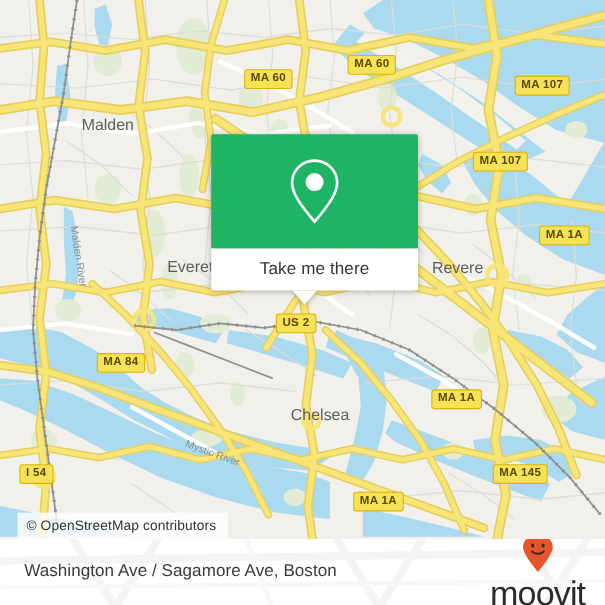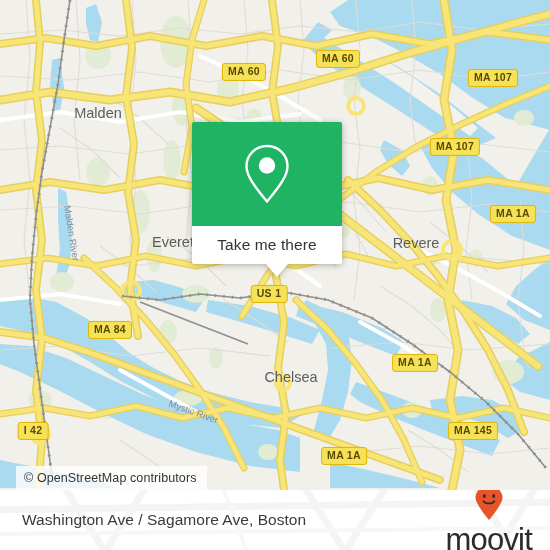--- a/index.html
+++ b/index.html
@@ -46,21 +46,21 @@
     letter-spacing: 0.1px;
     white-space: nowrap;
     z-index: 20;
   }
 
   
   .popup {
     position: absolute;
     left: 192px;
     top: 122px;
-    width: 150px;
+    width: 188px;
     z-index: 30;
     filter: drop-shadow(0 1px 3px rgba(0,0,0,0.28));
   }
   .popup-head {
     height: 104px;
     background: #1fb464;
     display: flex;
     align-items: center;
     justify-content: center;
     border-radius: 2px 2px 0 0;
@@ -326,24 +326,24 @@
 
       </g>
     </svg>
 
     <div id="shield-layer">
         <div style="position: absolute; left: 244px; top: 72px; transform: translate(-50%, -50%); background: rgb(246, 226, 89); border: 1.6px solid rgb(224, 180, 0); border-radius: 3px; padding: 1px 5px 2px; font-family: &quot;Liberation Sans&quot;, sans-serif; font-size: 10.5px; font-weight: bold; color: rgb(90, 74, 0); letter-spacing: 0.3px; white-space: nowrap; line-height: 1.25;">MA 60</div>
         <div style="position: absolute; left: 338px; top: 59px; transform: translate(-50%, -50%); background: rgb(246, 226, 89); border: 1.6px solid rgb(224, 180, 0); border-radius: 3px; padding: 1px 5px 2px; font-family: &quot;Liberation Sans&quot;, sans-serif; font-size: 10.5px; font-weight: bold; color: rgb(90, 74, 0); letter-spacing: 0.3px; white-space: nowrap; line-height: 1.25;">MA 60</div>
         <div style="position: absolute; left: 493px; top: 78px; transform: translate(-50%, -50%); background: rgb(246, 226, 89); border: 1.6px solid rgb(224, 180, 0); border-radius: 3px; padding: 1px 5px 2px; font-family: &quot;Liberation Sans&quot;, sans-serif; font-size: 10.5px; font-weight: bold; color: rgb(90, 74, 0); letter-spacing: 0.3px; white-space: nowrap; line-height: 1.25;">MA 107</div>
         <div style="position: absolute; left: 455px; top: 147px; transform: translate(-50%, -50%); background: rgb(246, 226, 89); border: 1.6px solid rgb(224, 180, 0); border-radius: 3px; padding: 1px 5px 2px; font-family: &quot;Liberation Sans&quot;, sans-serif; font-size: 10.5px; font-weight: bold; color: rgb(90, 74, 0); letter-spacing: 0.3px; white-space: nowrap; line-height: 1.25;">MA 107</div>
         <div style="position: absolute; left: 513px; top: 214px; transform: translate(-50%, -50%); background: rgb(246, 226, 89); border: 1.6px solid rgb(224, 180, 0); border-radius: 3px; padding: 1px 5px 2px; font-family: &quot;Liberation Sans&quot;, sans-serif; font-size: 10.5px; font-weight: bold; color: rgb(90, 74, 0); letter-spacing: 0.3px; white-space: nowrap; line-height: 1.25;">MA 1A</div>
-        <div style="position: absolute; left: 269px; top: 294px; transform: translate(-50%, -50%); background: rgb(246, 226, 89); border: 1.6px solid rgb(224, 180, 0); border-radius: 3px; padding: 1px 5px 2px; font-family: &quot;Liberation Sans&quot;, sans-serif; font-size: 10.5px; font-weight: bold; color: rgb(90, 74, 0); letter-spacing: 0.3px; white-space: nowrap; line-height: 1.25;">US 1</div>
+        <div style="position: absolute; left: 269px; top: 294px; transform: translate(-50%, -50%); background: rgb(246, 226, 89); border: 1.6px solid rgb(224, 180, 0); border-radius: 3px; padding: 1px 5px 2px; font-family: &quot;Liberation Sans&quot;, sans-serif; font-size: 10.5px; font-weight: bold; color: rgb(90, 74, 0); letter-spacing: 0.3px; white-space: nowrap; line-height: 1.25;">US 2</div>
         <div style="position: absolute; left: 110px; top: 330px; transform: translate(-50%, -50%); background: rgb(246, 226, 89); border: 1.6px solid rgb(224, 180, 0); border-radius: 3px; padding: 1px 5px 2px; font-family: &quot;Liberation Sans&quot;, sans-serif; font-size: 10.5px; font-weight: bold; color: rgb(90, 74, 0); letter-spacing: 0.3px; white-space: nowrap; line-height: 1.25;">MA 84</div>
         <div style="position: absolute; left: 415px; top: 363px; transform: translate(-50%, -50%); background: rgb(246, 226, 89); border: 1.6px solid rgb(224, 180, 0); border-radius: 3px; padding: 1px 5px 2px; font-family: &quot;Liberation Sans&quot;, sans-serif; font-size: 10.5px; font-weight: bold; color: rgb(90, 74, 0); letter-spacing: 0.3px; white-space: nowrap; line-height: 1.25;">MA 1A</div>
-        <div style="position: absolute; left: 33px; top: 431px; transform: translate(-50%, -50%); background: rgb(246, 226, 89); border: 1.6px solid rgb(224, 180, 0); border-radius: 3px; padding: 1px 5px 2px; font-family: &quot;Liberation Sans&quot;, sans-serif; font-size: 10.5px; font-weight: bold; color: rgb(90, 74, 0); letter-spacing: 0.3px; white-space: nowrap; line-height: 1.25;">I 42</div>
+        <div style="position: absolute; left: 33px; top: 431px; transform: translate(-50%, -50%); background: rgb(246, 226, 89); border: 1.6px solid rgb(224, 180, 0); border-radius: 3px; padding: 1px 5px 2px; font-family: &quot;Liberation Sans&quot;, sans-serif; font-size: 10.5px; font-weight: bold; color: rgb(90, 74, 0); letter-spacing: 0.3px; white-space: nowrap; line-height: 1.25;">I 54</div>
         <div style="position: absolute; left: 473px; top: 431px; transform: translate(-50%, -50%); background: rgb(246, 226, 89); border: 1.6px solid rgb(224, 180, 0); border-radius: 3px; padding: 1px 5px 2px; font-family: &quot;Liberation Sans&quot;, sans-serif; font-size: 10.5px; font-weight: bold; color: rgb(90, 74, 0); letter-spacing: 0.3px; white-space: nowrap; line-height: 1.25;">MA 145</div>
         <div style="position: absolute; left: 344px; top: 456px; transform: translate(-50%, -50%); background: rgb(246, 226, 89); border: 1.6px solid rgb(224, 180, 0); border-radius: 3px; padding: 1px 5px 2px; font-family: &quot;Liberation Sans&quot;, sans-serif; font-size: 10.5px; font-weight: bold; color: rgb(90, 74, 0); letter-spacing: 0.3px; white-space: nowrap; line-height: 1.25;">MA 1A</div>
       </div>
 
     <div class="attribution">
       <span>© OpenStreetMap contributors</span>
     </div>
   </div>
 
   <div class="popup">

